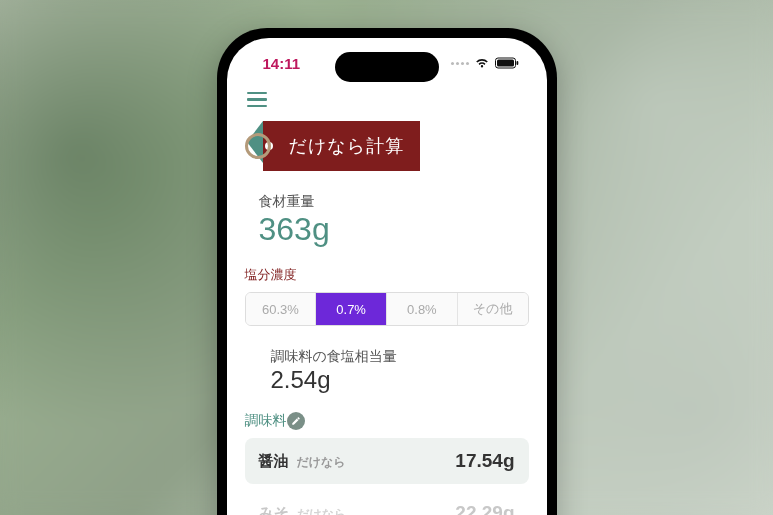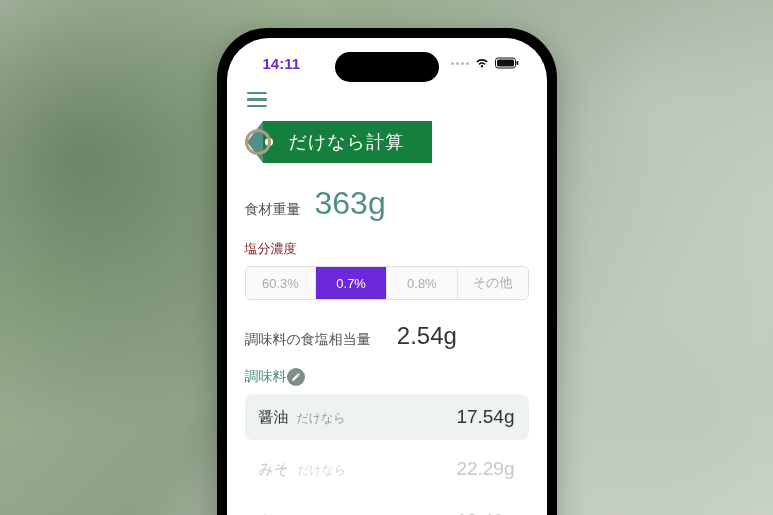--- a/index.html
+++ b/index.html
@@ -35,52 +35,52 @@
     overflow: hidden;
     position: relative;
   }
   .notch {
     position: absolute; top: 14px; left: 50%; transform: translateX(-50%);
     width: 104px; height: 30px; background: #000; border-radius: 18px;
     z-index: 5;
   }
   .statusbar {
     height: 50px; display: flex; align-items: center; justify-content: space-between;
-    padding: 0 28px 0 36px; font-size: 15px; font-weight: 600; color: #6d28d9;
+    padding: 0 28px 0 36px; font-size: 15px; font-weight: 600; color: #be185d;
     position: relative; z-index: 4;
   }
   .status-right { display:flex; align-items:center; gap:5px; }
   .dots { display:flex; gap:2px; }
   .dots span { width:3px; height:3px; border-radius:50%; background:#bbb; }
   .wifi, .battery { display:inline-block; }
   .content { padding: 0 18px; }
   .hamburger { width:20px; margin: 4px 0 14px 2px; cursor:pointer; }
   .hamburger div { height:2.4px; background:#4f9083; margin:4px 0; border-radius:1px; }
 
   .tag-wrap { display:flex; align-items:center; margin-bottom: 22px; }
   .tag-ring {
     width:26px; height:26px; border:3px solid #b49a7a; border-radius:50%;
     margin-right:-8px; z-index:2; background:transparent;
   }
   .tag-body {
-    position:relative; height:42px; background:#15803d; color:#fff;
-    padding:0 28px 0 26px; display:flex; align-items:center;
+    position:relative; height:50px; background:#7f1d1d; color:#fff;
+    padding:0 16px 0 26px; display:flex; align-items:center;
     font-size:18px; letter-spacing:1px;
   }
   .tag-body::before {
     content:''; position:absolute; left:-16px; top:0;
     border-top:21px solid transparent; border-bottom:21px solid transparent;
     border-right:16px solid #4f9083;
   }
   .tag-hole {
     position:absolute; left:2px; top:50%; transform:translateY(-50%);
     width:8px; height:8px; background:#fff; border-radius:50%;
   }
 
-  .row { display:flex; align-items:baseline; margin-bottom: 18px; }
+  .row { display:flex; align-items:baseline; margin-bottom: 18px; flex-direction: column; }
   .label { font-size:14px; color:#555; }
   .big-val { font-size:32px; color:#4f9083; margin-left:14px; font-weight:400; }
   .mid-val { font-size:24px; color:#333; margin-left:26px; }
 
   .section-label { font-size:13px; color:#7f1d1d; margin-bottom:8px; }
 
   .segmented {
     display:flex; border:1px solid #ddd; border-radius:6px; overflow:hidden;
     height:34px; margin-bottom:22px;
   }
@@ -96,21 +96,21 @@
   .sec-head .label { color:#4f9083; font-size:14px; }
   .edit-badge {
     width:18px; height:18px; border-radius:50%; background:#7a8f87;
     display:flex; align-items:center; justify-content:center; cursor:pointer;
   }
   .edit-badge svg { width:10px; height:10px; fill:#fff; }
 
   .ing-list { display:flex; flex-direction:column; gap:6px; }
   .ing {
     display:flex; align-items:center; justify-content:space-between;
-    padding:12px 14px; border-radius:8px; font-size:15px;
+    padding:12px 14px; border-radius:8px; font-size:15px;font-weight:bold;
   }
   .ing .left { display:flex; align-items:baseline; gap:8px; }
   .ing .name { color:#333; }
   .ing .suffix { font-size:12px; color:#999; }
   .ing .amount { font-size:19px; color:#333; }
   .ing.active { background:#eef2f0; }
   .ing.dim .name, .ing.dim .amount { color:#c8c8c8; }
   .ing.dim .suffix { color:#d4d4d4; }
 </style>
 </head>

